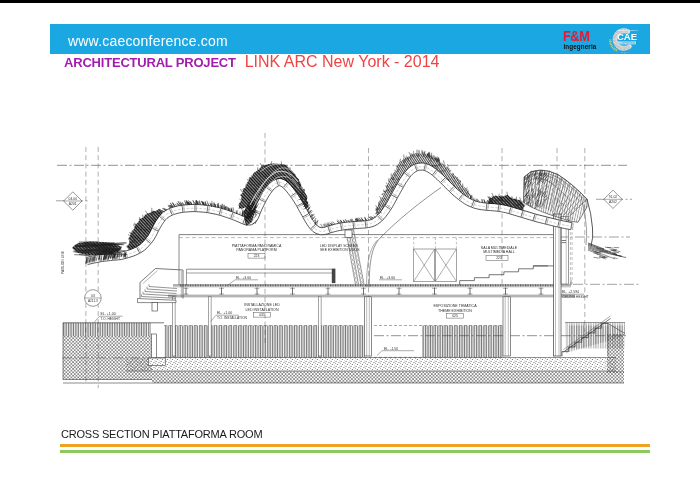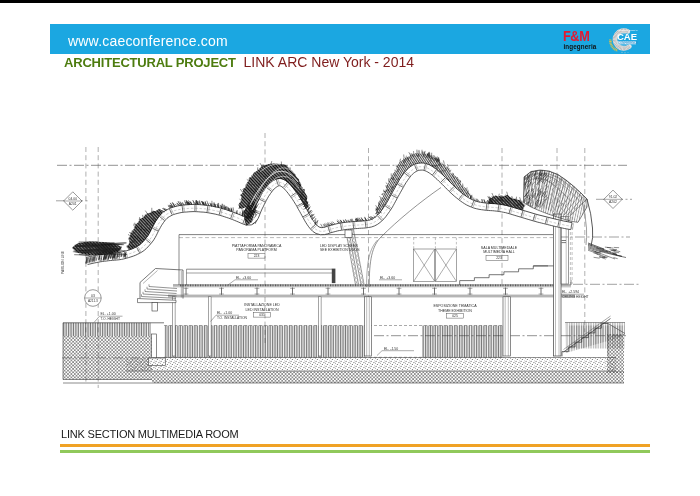--- a/index.html
+++ b/index.html
@@ -17,21 +17,21 @@
     <path d="M 23 6.5 A 6.6 6.6 0 1 0 24.5 18" fill="none" stroke="#d8d8d8" stroke-width="2.2" stroke-dasharray="0.5 0.7"></path>
     <path d="M 7.5 12.5 A 10 10 0 0 0 14.5 23.5" fill="none" stroke="#ddc247" stroke-width="2.4" stroke-dasharray="1.0 0.55"></path>
     <circle cx="19" cy="25.3" r="0.5" fill="#cfcfcf"></circle>
     <circle cx="22" cy="25.8" r="0.5" fill="#cfcfcf"></circle>
     <circle cx="25" cy="25.4" r="0.4" fill="#d8d8d8"></circle>
     <text x="14" y="13" font-size="9.5" font-weight="bold" fill="#fff" font-family="Liberation Sans, sans-serif">CAE</text>
     <text x="15" y="4.2" font-size="2.5" fill="#fff" font-family="Liberation Sans, sans-serif">INTERNATIONAL</text>
     <rect x="14.5" y="14.2" width="18.5" height="3.1" fill="#dceefa" opacity="0.95"></rect>
     <text x="15" y="16.9" font-size="2.9" fill="#2a8fc9" font-family="Liberation Sans, sans-serif">CONFERENCE</text>
   </svg>
-<div class="abs" style="left:64px;top:56.4px;line-height:12px"><span style="color:#4d7c0f;font-weight:bold;font-size:13px;letter-spacing:-0.2px">ARCHITECTURAL PROJECT</span><span style="color:#7f1d1d;font-size:14px">&nbsp;&nbsp;LINK ARC New York - 2014</span></div>
+<div class="abs" style="left:64px;top:56.4px;line-height:12px"><span style="color:#a21caf;font-weight:bold;font-size:13px;letter-spacing:-0.2px">ARCHITECTURAL PROJECT</span><span style="color:#ef4444;font-size:16px">&nbsp;&nbsp;LINK ARC New York - 2014</span></div>
 <svg width="700" height="496" viewBox="0 0 700 496" style="position:absolute;left:0;top:0">
     <defs>
 <pattern id="vh" patternUnits="userSpaceOnUse" width="1.7" height="8">
  <line x1="0.5" y1="0" x2="0.5" y2="8" stroke="#2e2e2e" stroke-width="0.65"></line>
 </pattern>
 <pattern id="vh2" patternUnits="userSpaceOnUse" width="2.4" height="8">
  <line x1="0.7" y1="0" x2="0.7" y2="8" stroke="#444" stroke-width="0.55"></line>
 </pattern>
 <pattern id="xh" patternUnits="userSpaceOnUse" width="3.4" height="3.4">
  <path d="M0 0 L3.4 3.4 M3.4 0 L0 3.4" stroke="#484848" stroke-width="0.55"></path>
@@ -1551,14 +1551,14 @@
     <text x="217" y="318.6" font-size="3.3" fill="#2e2e2e">T.O. INSTALLATION</text>
     <line x1="216.0" y1="315.2" x2="210.5" y2="321.5" stroke="#444" stroke-width="0.45"></line>
     <text x="384" y="349.5" font-size="3.5" fill="#2e2e2e">EL. -1.50</text>
     <line x1="382.0" y1="350.7" x2="414.0" y2="350.7" stroke="#444" stroke-width="0.45"></line>
     <line x1="382.0" y1="350.7" x2="377.0" y2="355.5" stroke="#444" stroke-width="0.45"></line>
     <text x="562" y="293" font-size="3.5" fill="#2e2e2e">EL. +2.594</text>
     <line x1="561.0" y1="294.2" x2="584.0" y2="294.2" stroke="#444" stroke-width="0.45"></line>
     <text x="562" y="297.6" font-size="3.3" fill="#2e2e2e">CEILING HEIGHT</text>
     <text x="64" y="274" font-size="3.3" fill="#2e2e2e" transform="rotate(-90 64 274)">PAVILION  LINE</text>
   </svg>
-<div class="abs" style="left:61px;top:428.6px;font-size:11px;color:#1a1a1a;line-height:11px;letter-spacing:-0.2px">LINK SECTION MULTIMEDIA ROOM</div>
+<div class="abs" style="left:61px;top:428.6px;font-size:11px;color:#1a1a1a;line-height:11px;letter-spacing:-0.2px">CROSS SECTION PIATTAFORMA ROOM</div>
 <div class="abs" style="left:60px;top:443.6px;width:590px;height:3.8px;background:#F0A225"></div>
 <div class="abs" style="left:60px;top:450.1px;width:590px;height:3.2px;background:#90C95B"></div>
 </body></html>

